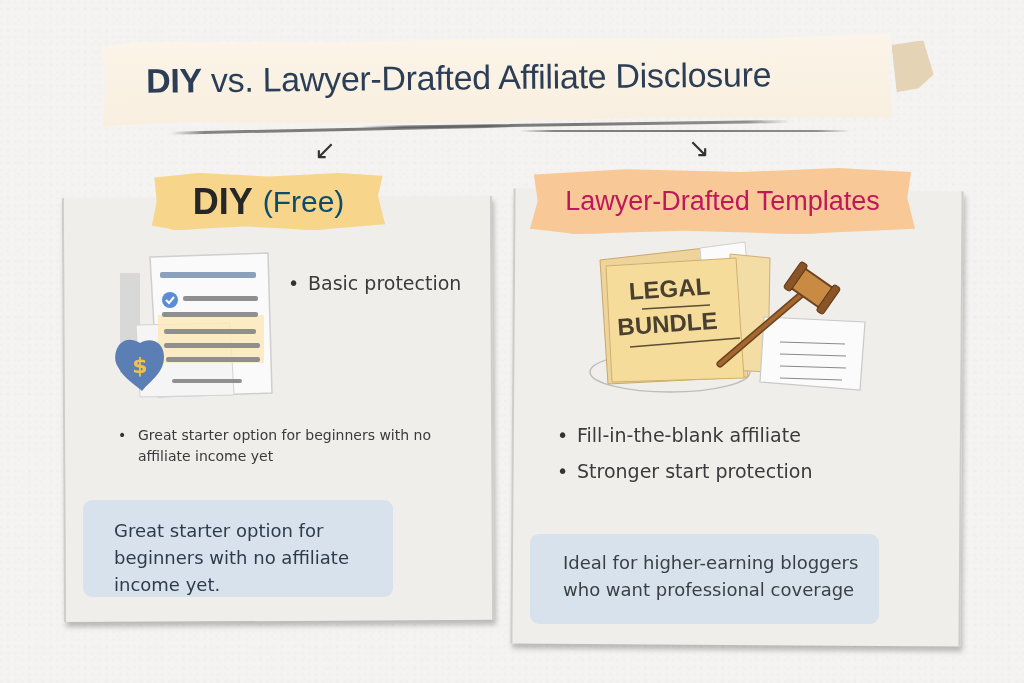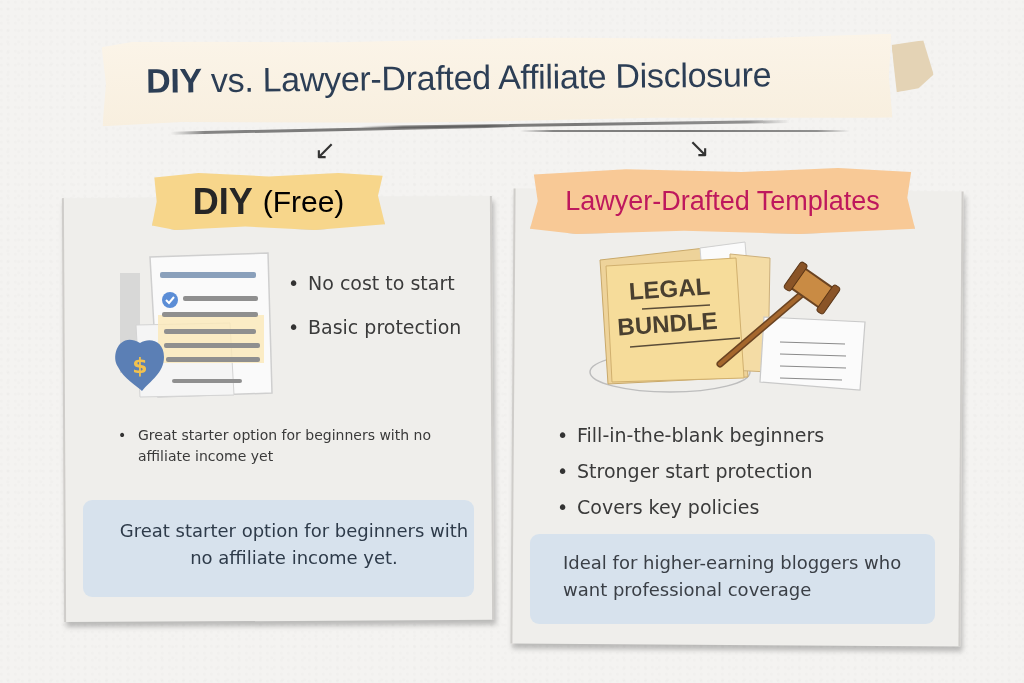--- a/index.html
+++ b/index.html
@@ -85,21 +85,21 @@
       background: #f7d68b;
       clip-path: polygon(1% 8%, 20% 0, 50% 6%, 80% 0, 99% 5%, 97% 40%, 100% 90%, 70% 100%, 40% 94%, 10% 100%, 0 92%, 2% 50%);
     }
     .tape-diy .strong {
       font-family: "Liberation Sans", sans-serif;
       font-weight: 700; font-size: 36px; color: #262626;
       margin-right: 10px;
     }
     .tape-diy .light {
       font-family: "Liberation Sans", sans-serif;
-      font-size: 30px; color: #000000;
+      font-size: 30px; color: #0c4a6e;
     }
     .tape-lawyer {
       left: 530px; top: 168px; width: 385px; height: 66px;
       background: #f8c996;
       clip-path: polygon(1% 10%, 25% 2%, 55% 6%, 80% 0, 99% 6%, 98% 45%, 100% 92%, 70% 100%, 40% 95%, 12% 100%, 0 92%, 2% 50%);
     }
     .tape-lawyer span {
       font-family: Liberation Sans, sans-serif;
       font-size: 27px; color: #be185d;
     }
@@ -131,26 +131,25 @@
     
     .callout {
       position: absolute;
       background: #d7e2ed;
       border-radius: 9px;
       font-size: 18px;
       line-height: 1.5;
       color: #2e3b4a;
     }
     .callout-diy {
-      left: 83px; top: 500px; width: 391px; height: 97px;
+      left: 83px; top: 500px; width: 310px; height: 97px;
       padding: 17px 0 0 31px;
-      text-align: center;
     }
     .callout-lawyer {
-      left: 530px; top: 534px; width: 405px; height: 90px;
+      left: 530px; top: 534px; width: 349px; height: 90px;
       padding: 15px 0 0 33px;
       font-size: 18px;
       color: #3a3f46;
     }
 
     
     .illus { position: absolute; }
   </style>
 </head>
 <body>
@@ -186,21 +185,20 @@
   <rect x="52" y="67" width="96" height="5" rx="2" fill="#8f8f8f"></rect>
   <rect x="54" y="84" width="92" height="5" rx="2" fill="#8f8f8f"></rect>
   <rect x="54" y="98" width="96" height="5" rx="2" fill="#8f8f8f"></rect>
   <rect x="56" y="112" width="94" height="5" rx="2" fill="#8f8f8f"></rect>
   <rect x="62" y="134" width="70" height="4" rx="2" fill="#8f8f8f"></rect>
   <path d="M30 98 C10 86, 0 110, 8 122 C14 134, 26 140, 32 146 C40 136, 54 128, 54 112 C54 96, 40 92, 30 98 Z" fill="#5b7fb5"></path>
   <text x="30" y="128" font-family="DejaVu Sans, sans-serif" font-size="22" font-weight="bold" fill="#f2c14e" text-anchor="middle">$</text>
 </svg>
 
 <ul class="bullets diy-bullets">
-  <li>No cost to start</li>
   <li>Basic protection</li>
 </ul>
 
 <ul class="bullets diy-note">
   <li>Great starter option for beginners with no affiliate income yet</li>
 </ul>
 
 <div class="callout callout-diy">Great starter option for beginners with no affiliate income yet.</div>
 
 <div class="card card-right"></div>
@@ -226,18 +224,17 @@
   <line x1="140" y1="132" x2="222" y2="62" stroke="#6b4422" stroke-width="7" stroke-linecap="round"></line>
   <line x1="140" y1="132" x2="222" y2="62" stroke="#a5672d" stroke-width="4" stroke-linecap="round"></line>
   <g transform="rotate(35 232 56)">
     <rect x="212" y="44" width="40" height="24" rx="4" fill="#c98b44" stroke="#6b4422" stroke-width="2"></rect>
     <rect x="208" y="40" width="8" height="32" rx="3" fill="#8a5427" stroke="#5a3516"></rect>
     <rect x="248" y="40" width="8" height="32" rx="3" fill="#8a5427" stroke="#5a3516"></rect>
   </g>
 </svg>
 
 <ul class="bullets lawyer-bullets">
-  <li>Fill-in-the-blank beginners</li>
+  <li>Fill-in-the-blank affiliate</li>
   <li>Stronger start protection</li>
-  <li>Covers key policies</li>
 </ul>
 
 <div class="callout callout-lawyer">Ideal for higher-earning bloggers who want professional coverage</div>
 
 </body></html>

